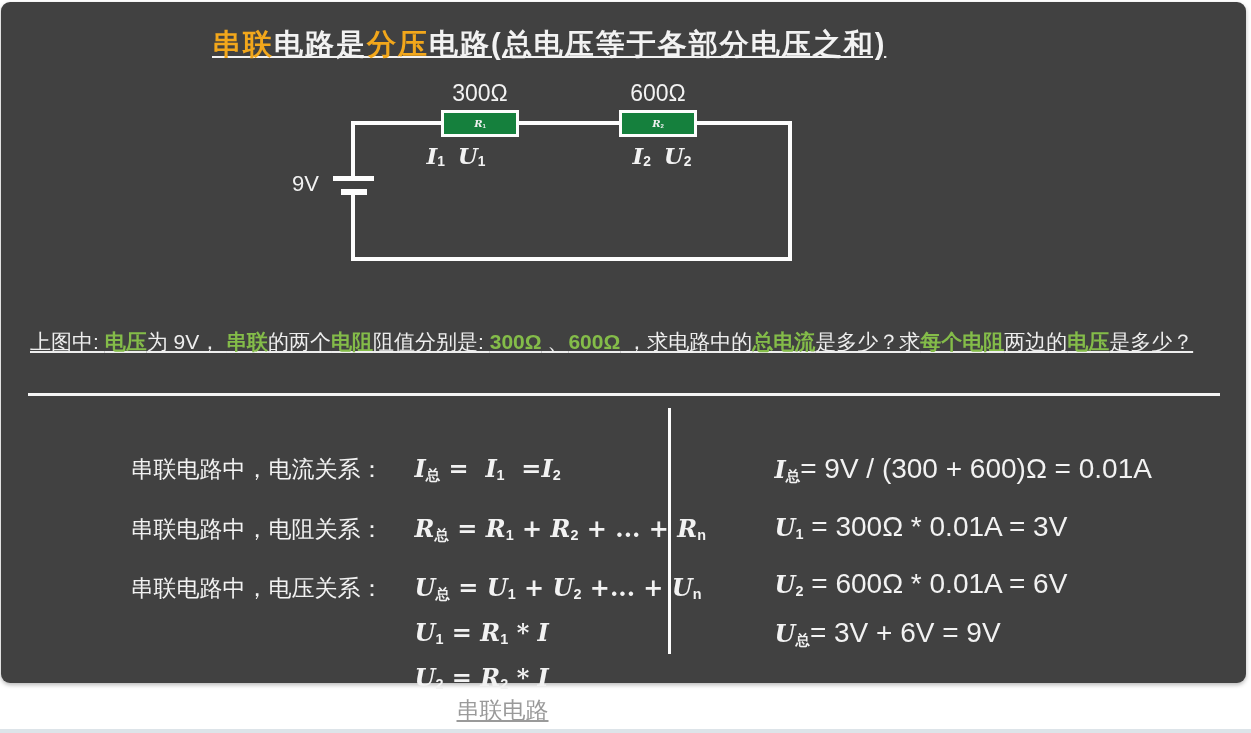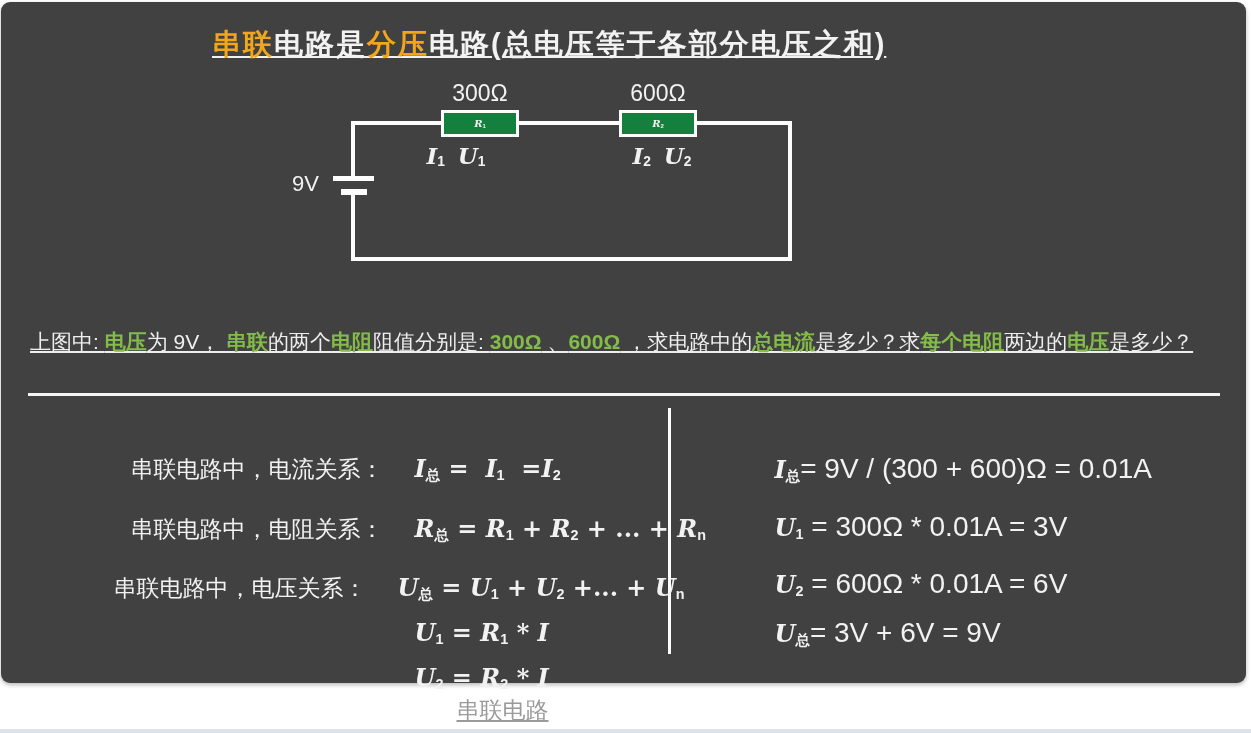--- a/index.html
+++ b/index.html
@@ -86,21 +86,21 @@
 <div class="abs h-divider"></div>
 <div class="abs v-divider"></div>
 
 <div>
   <div class="fline fleft" style="left:105px;top:427px;">
     <span class="flabel">串联电路中，电流关系：</span><span class="formula"><span class="seg-var">I</span><sub class="seg seg-var">总</sub><span class="seg-plain"> =  </span><span class="seg-var">I</span><sub class="seg seg-var">1</sub><span class="seg-plain">  =</span><span class="seg-var">I</span><sub class="seg seg-var">2</sub></span>
   </div>
   <div class="fline fleft" style="left:105px;top:487px;">
     <span class="flabel">串联电路中，电阻关系：</span><span class="formula"><span class="seg-var">R</span><sub class="seg seg-var">总</sub><span class="seg-plain"> = </span><span class="seg-var">R</span><sub class="seg seg-var">1</sub><span class="seg-plain"> + </span><span class="seg-var">R</span><sub class="seg seg-var">2</sub><span class="seg-plain"> + ... + </span><span class="seg-var">R</span><sub class="seg seg-var">n</sub></span>
   </div>
-  <div class="fline fleft" style="left:88px;top:546px;">
+  <div class="fline fleft" style="left:105px;top:546px;">
     <span class="flabel">串联电路中，电压关系：</span><span class="formula"><span class="seg-var">U</span><sub class="seg seg-var">总</sub><span class="seg-plain"> = </span><span class="seg-var">U</span><sub class="seg seg-var">1</sub><span class="seg-plain"> + </span><span class="seg-var">U</span><sub class="seg seg-var">2</sub><span class="seg-plain"> +... + </span><span class="seg-var">U</span><sub class="seg seg-var">n</sub></span>
   </div>
   <div class="fline fleft" style="left:371px;top:591px;">
     <span class="formula"><span class="seg-var">U</span><sub class="seg seg-var">1</sub><span class="seg-plain"> = </span><span class="seg-var">R</span><sub class="seg seg-var">1</sub><span class="seg-plain"> * </span><span class="seg-var">I</span></span>
   </div>
   <div class="fline fleft" style="left:371px;top:636px;">
     <span class="formula"><span class="seg-var">U</span><sub class="seg seg-var">2</sub><span class="seg-plain"> = </span><span class="seg-var">R</span><sub class="seg seg-var">2</sub><span class="seg-plain"> * </span><span class="seg-var">I</span></span>
   </div>
 </div>
 

